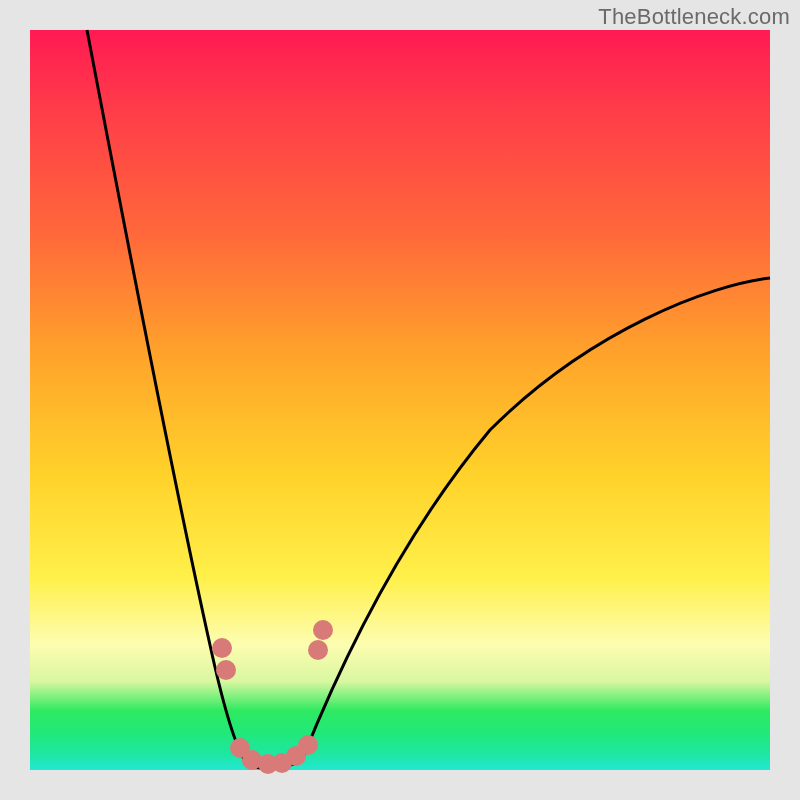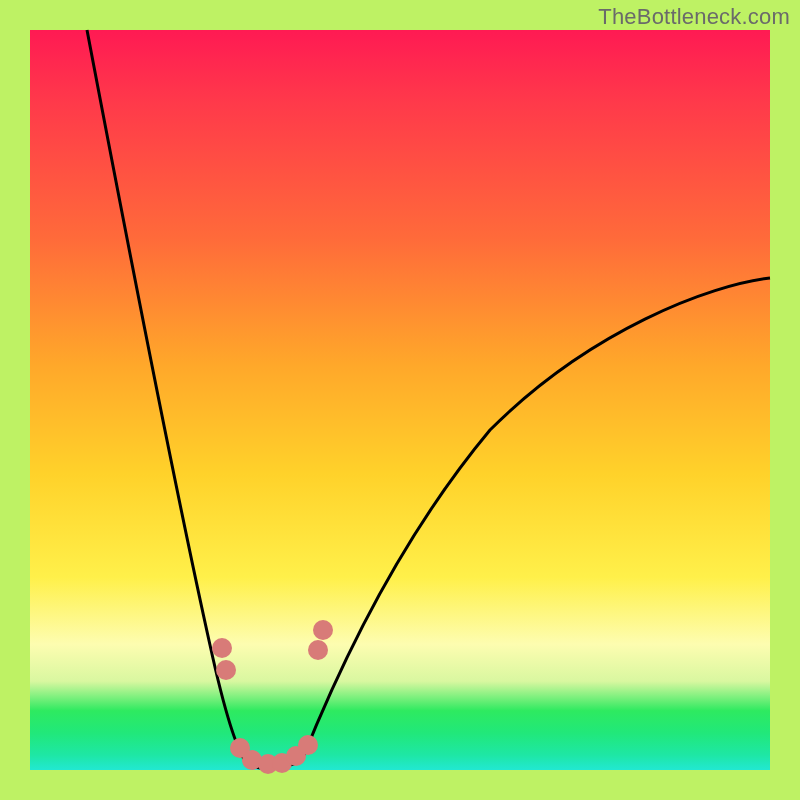--- a/index.html
+++ b/index.html
@@ -8,21 +8,21 @@
     width: 800px;
     height: 800px;
     background: #000;
     overflow: hidden;
     font-family: Arial, Helvetica, sans-serif;
   }
   .frame {
     position: relative;
     width: 800px;
     height: 800px;
-    background: #bef264;
+    background: #e5e5e5;
   }
   .attribution {
     position: absolute;
     top: 4px;
     right: 10px;
     color: #6a6a6a;
     font-size: 22px;
     font-weight: 500;
     letter-spacing: 0.2px;
     z-index: 5;

